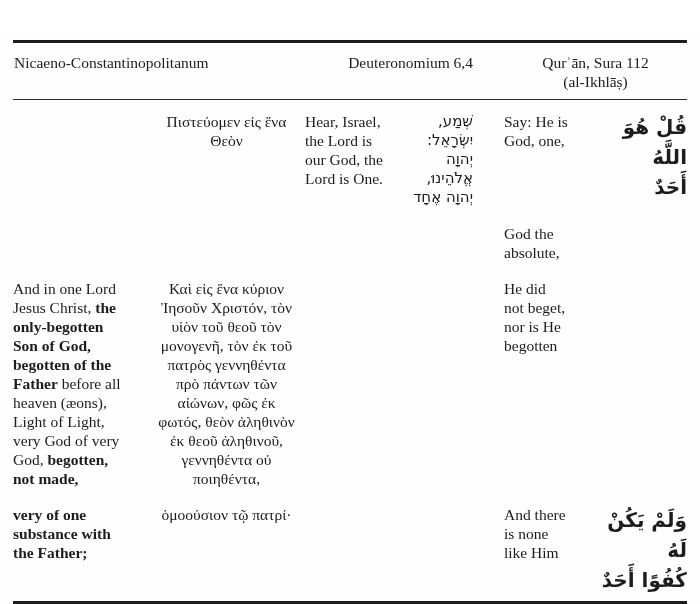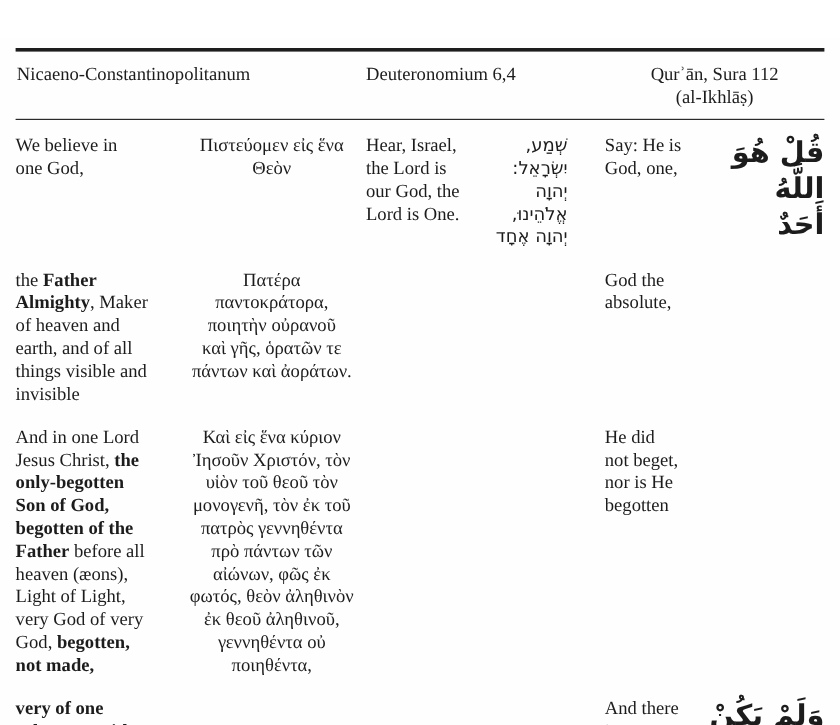--- a/index.html
+++ b/index.html
@@ -21,21 +21,21 @@
     grid-template-columns: 135px 6px 145px 6px 90px 2px 76px 31px 85px 2px 96px;
   }
 
   .header-row {
     border-top: 3px solid #1d1d1d;
     border-bottom: 1px solid #2a2a2a;
     padding: 10px 0 8px 0;
   }
   .hcell { font-size: 15.5px; line-height: 19px; }
   .h1 { grid-column: 1 / 4; text-align: left; padding-left: 1px; }
-  .h2 { grid-column: 5 / 8; text-align: left; font-family: Liberation Serif, serif; }
+  .h2 { grid-column: 5 / 8; text-align: right; font-family: Liberation Serif, serif; }
   .h3 { grid-column: 9 / 12; text-align: center; }
 
   .tbody { padding-top: 12px; }
   .row { margin-bottom: 17px; }
   .row:last-child { margin-bottom: 6px; }
 
   .cell {
     font-size: 15.5px;
     line-height: 19px;
     white-space: pre-line;
@@ -51,21 +51,21 @@
     font-family: "DejaVu Sans", "Liberation Sans", sans-serif;
     direction: rtl;
     text-align: right;
     font-size: 15px;
     line-height: 19px;
   }
   .ar {
     font-family: "DejaVu Sans", "Liberation Sans", sans-serif;
     direction: rtl;
     text-align: right;
-    font-size: 24px;
+    font-size: 20px;
     line-height: 30px;
     font-weight: bold;
   }
   .b { font-weight: bold; }
 
   .bottom-rule {
     border-top: 3px solid #1d1d1d;
     height: 0;
   }
 </style>
@@ -80,49 +80,36 @@
       <div class="hcell h2">Deuteronomium 6,4</div>
       <div class="hcell h3">
         <div>Qurʾān, Sura 112</div>
         <div>(al-Ikhlāṣ)</div>
       </div>
     </div>
 
     <div class="tbody">
 
       <div class="row grid">
-        <div class="cell c1"><span>We believe in
-one God,</span></div>
         <div class="cell c2">Πιστεύομεν εἰς ἕνα
 Θεὸν</div>
         <div class="cell c3">Hear, Israel,
 the Lord is
 our God, the
 Lord is One.</div>
         <div class="cell c4 he" dir="rtl">שְׁמַע, יִשְׂרָאֵל:
 יְהוָה אֱלֹהֵינוּ,
 יְהוָה אֶחָד</div>
         <div class="cell c5">Say: He is
 God, one,</div>
         <div class="cell c6 ar" dir="rtl">قُلْ هُوَ اللَّهُ
 أَحَدٌ</div>
       </div>
 
       <div class="row grid">
-        <div class="cell c1"><span>the </span><span class="b">Father
-Almighty</span><span>, Maker
-of heaven and
-earth, and of all
-things visible and
-invisible</span></div>
-        <div class="cell c2">Πατέρα
-παντοκράτορα,
-ποιητὴν οὐρανοῦ
-καὶ γῆς, ὁρατῶν τε
-πάντων καὶ ἀοράτων.</div>
         <div class="cell c3"></div>
         <div class="cell c4 he" dir="rtl"></div>
         <div class="cell c5">God the
 absolute,</div>
       </div>
 
       <div class="row grid">
         <div class="cell c1"><span>And in one Lord
 Jesus Christ, </span><span class="b">the
 only-begotten
@@ -150,20 +137,21 @@
         <div class="cell c5">He did
 not beget,
 nor is He
 begotten</div>
       </div>
 
       <div class="row grid">
         <div class="cell c1"><span class="b">very of one
 substance with
 the Father;</span></div>
+        <div class="cell c2">ὁμοούσιον τῷ πατρί·</div>
         <div class="cell c3"></div>
         <div class="cell c4 he" dir="rtl"></div>
         <div class="cell c5">And there
 is none
 like Him</div>
         <div class="cell c6 ar" dir="rtl">وَلَمْ يَكُنْ لَهُ
 كُفُوًا أَحَدٌ</div>
       </div>
 
     </div>

